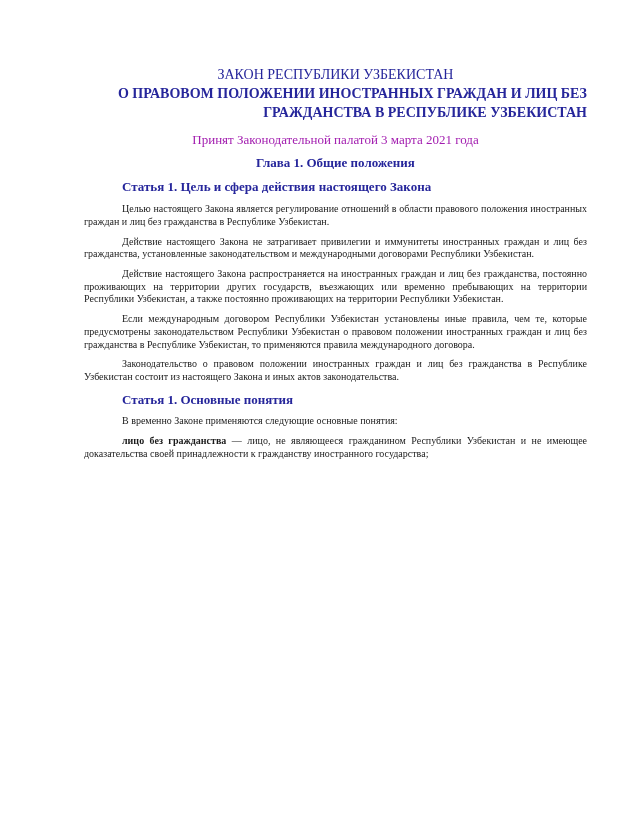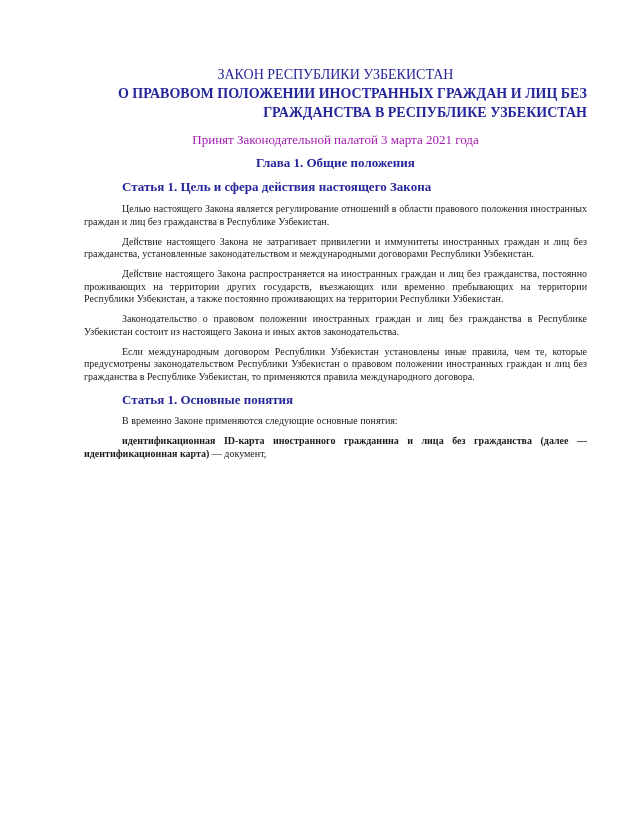--- a/index.html
+++ b/index.html
@@ -89,26 +89,26 @@
 
     <div class="article-heading">Статья 1. Цель и сфера действия настоящего Закона</div>
 
     <p class="para">Целью настоящего Закона является регулирование отношений в области правового положения иностранных граждан и лиц без гражданства в Республике Узбекистан.</p>
 
     <p class="para">Действие настоящего Закона не затрагивает привилегии и иммунитеты иностранных граждан и лиц без гражданства, установленные законодательством и международными договорами Республики Узбекистан.</p>
 
     <p class="para">Действие настоящего Закона распространяется на иностранных граждан и лиц без гражданства, постоянно проживающих на территории других государств, въезжающих или временно пребывающих на территории Республики Узбекистан, а также постоянно проживающих на территории Республики Узбекистан.</p>
 
 
+    <p class="para">Если международным договором Республики Узбекистан установлены иные правила, чем те, которые предусмотрены законодательством Республики Узбекистан о правовом положении иностранных граждан и лиц без гражданства в Республике Узбекистан, то применяются правила международного договора.</p>
+
     <p class="para">Законодательство о правовом положении иностранных граждан и лиц без гражданства в Республике Узбекистан состоит из настоящего Закона и иных актов законодательства.</p>
-
-    <p class="para">Если международным договором Республики Узбекистан установлены иные правила, чем те, которые предусмотрены законодательством Республики Узбекистан о правовом положении иностранных граждан и лиц без гражданства в Республике Узбекистан, то применяются правила международного договора.</p>
 
     <div class="article-heading">Статья 1. Основные понятия</div>
 
     <p class="para">В временно Законе применяются следующие основные понятия:</p>
 
+    <p class="para"><span class="term">лицо без гражданства</span><span> — лицо, не являющееся гражданином Республики Узбекистан и не имеющее доказательства своей принадлежности к гражданству иностранного государства;</span></p>
 
 
-    <p class="para"><span class="term">идентификационная ID-карта иностранного гражданина и лица без гражданства (далее — идентификационная карта)</span><span> — документ,</span></p>
 
   </div>
 </div>
 
 </body></html>

